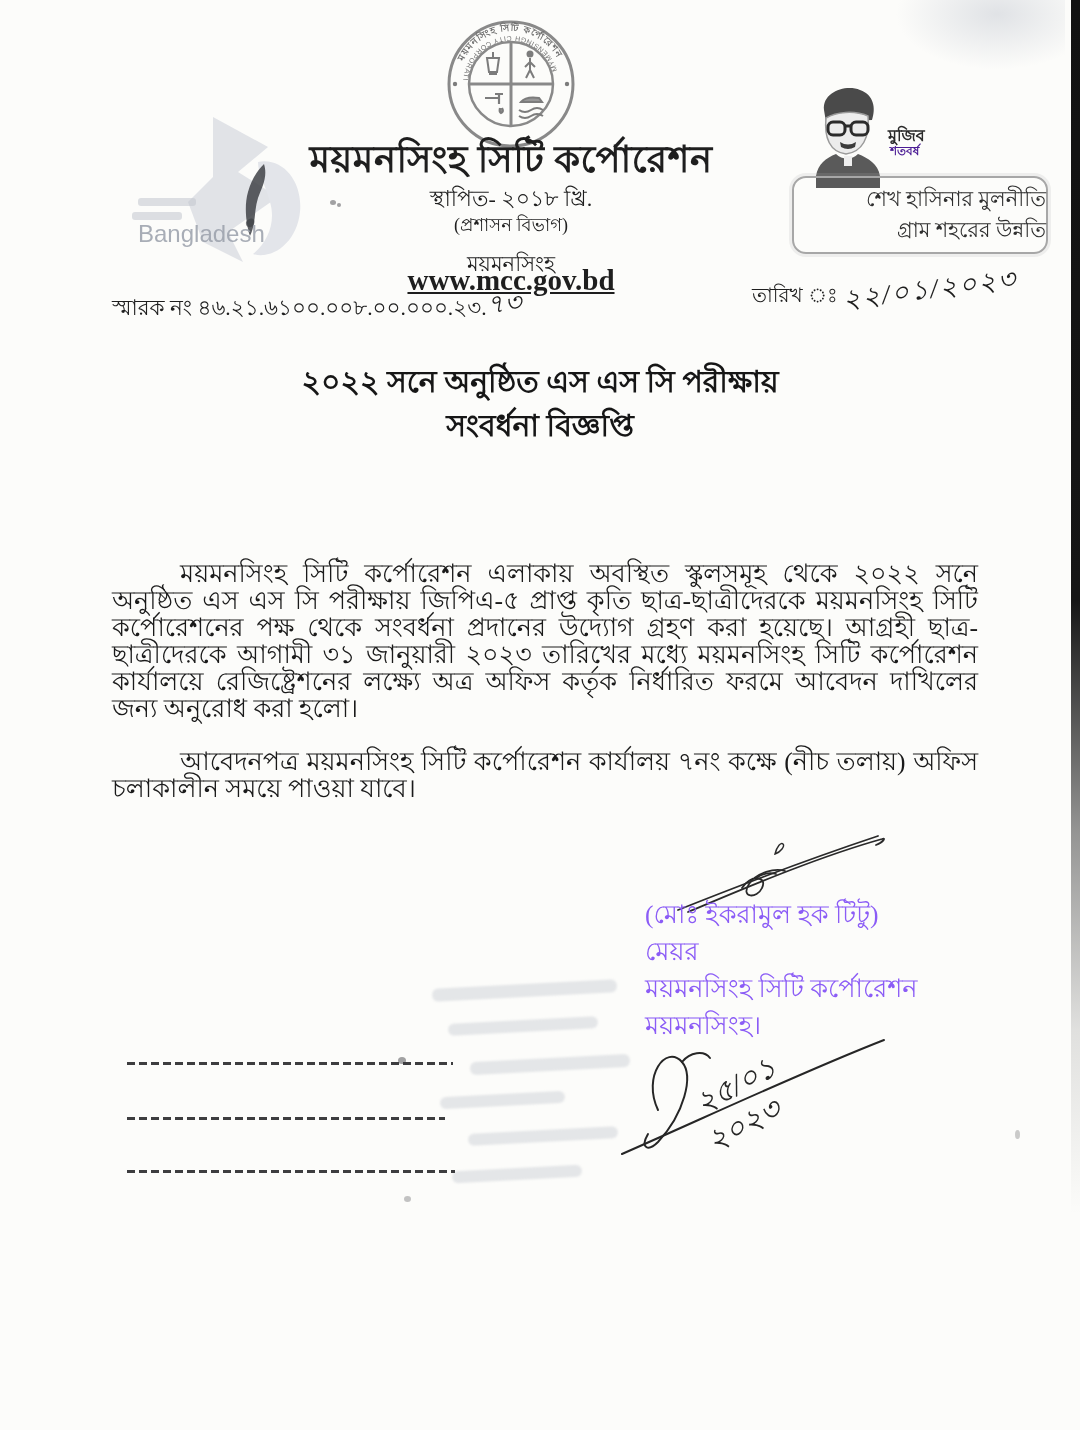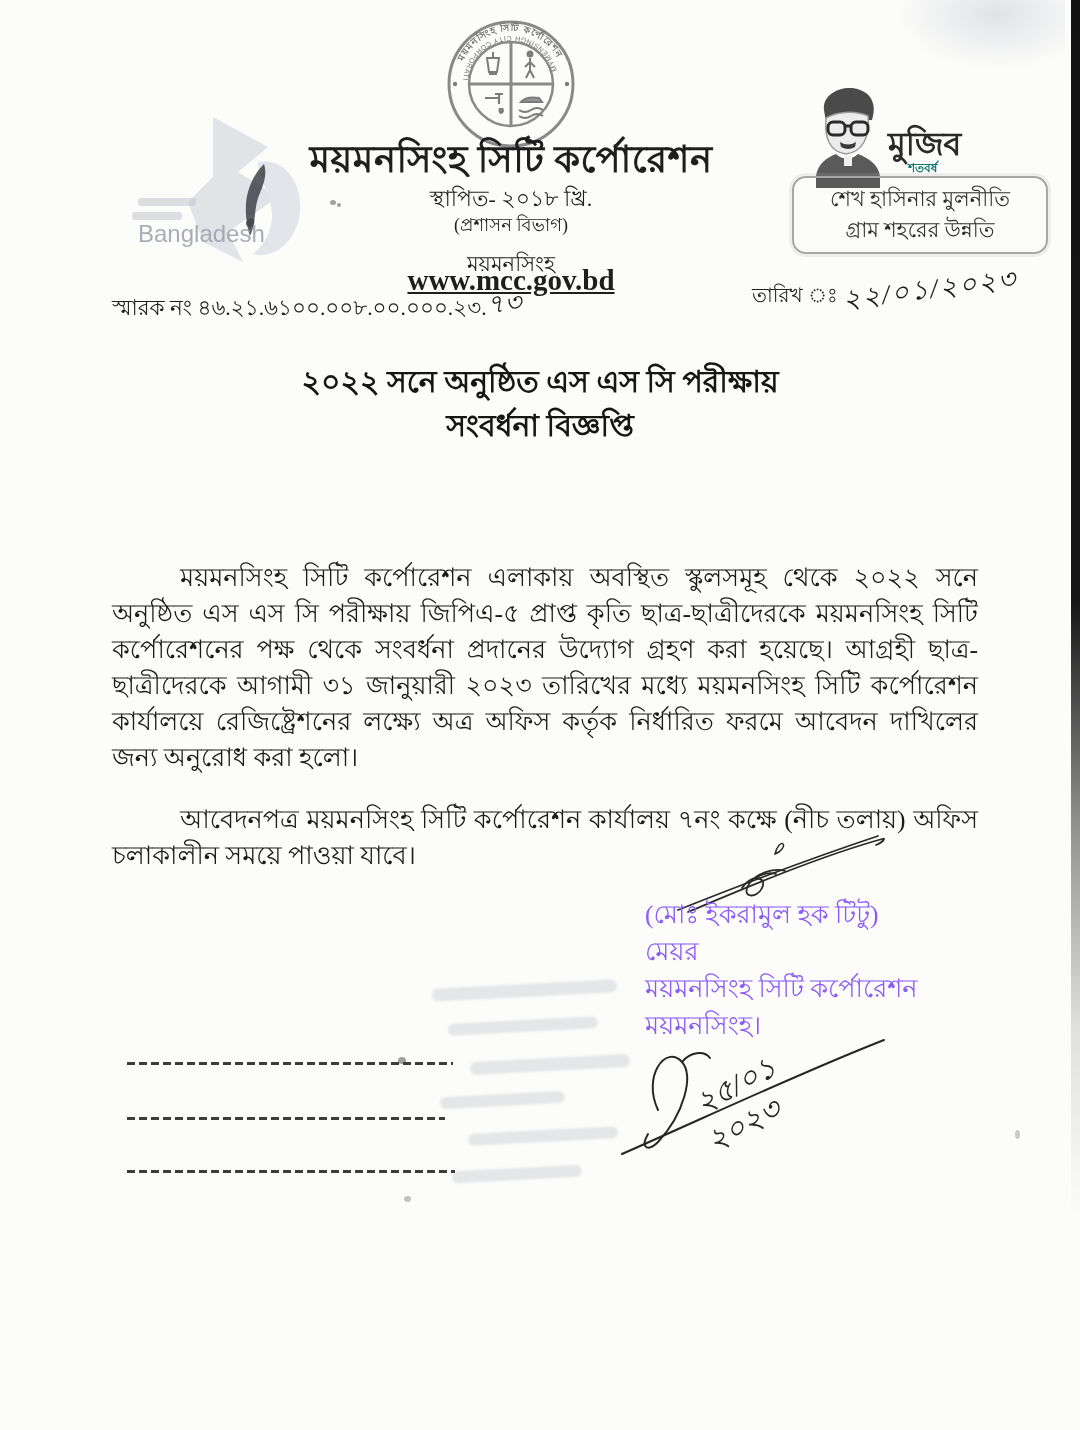--- a/index.html
+++ b/index.html
@@ -31,40 +31,40 @@
   .division{top:211px;font-size:18px;}
   .city{top:248px;font-size:21px;}
   .website{top:264px;font-size:29px;font-weight:bold;text-decoration:underline;font-family:"Liberation Serif",serif;}
   
   .watermark{position:absolute;left:118px;top:102px;width:220px;height:170px;}
   .wm-text{position:absolute;left:20px;top:118px;font-size:24px;color:#9aa0ab;font-family:"Liberation Sans",sans-serif;opacity:.85;}
   .wm-smalltext{position:absolute;background:#c3c7cf;opacity:.55;border-radius:3px;filter:blur(.5px);}
   
   .portrait{position:absolute;left:806px;top:80px;width:86px;height:110px;}
   .mujib-label{position:absolute;left:888px;top:128px;width:90px;line-height:1.05;}
-  .mujib-word{font-size:32px;font-weight:bold;color:#2a2a2a;}
-  .mujib-sub{font-size:12px;font-weight:bold;color:#0f766e;margin-left:20px;}
+  .mujib-word{font-size:16px;font-weight:bold;color:#2a2a2a;}
+  .mujib-sub{font-size:12px;font-weight:bold;color:#4c1d95;margin-left:2px;}
   .mujib-100{position:absolute;left:946px;top:128px;font-size:26px;color:#c9cdd6;font-family:"Liberation Sans",sans-serif;}
   .slogan-box{
     position:absolute;left:792px;top:176px;width:252px;height:74px;
     border:2px solid #a7a7a7;border-radius:14px;
     box-shadow:0 0 0 3px rgba(180,180,180,.18);
-    display:flex;flex-direction:column;justify-content:center;align-items:center;
+    display:flex;flex-direction:column;justify-content:center;align-items:flex-end;
     font-size:21px;color:#2e2e2e;line-height:1.5;
   }
   
   .memo{position:absolute;left:112px;top:286px;font-size:21.5px;white-space:nowrap;}
   .hand{display:inline-block;font-style:italic;}
   .memo .hand{font-size:26px;transform:rotate(-5deg) translateY(-3px);letter-spacing:1px;}
   .daterow{position:absolute;left:752px;top:272px;font-size:20px;white-space:nowrap;}
   .daterow .hand{font-size:27px;transform:rotate(-7deg) translateY(-4px);letter-spacing:2px;font-weight:500;}
   
   .title-block{position:absolute;left:0;top:360px;width:1080px;text-align:center;font-weight:bold;font-size:30px;line-height:44px;color:#161616;}
   
-  .body-text{position:absolute;left:112px;top:560px;width:866px;font-size:25.5px;line-height:36px;text-align:justify;color:#1a1a1a;}
+  .body-text{position:absolute;left:112px;top:560px;width:866px;font-size:25.5px;line-height:27px;text-align:justify;color:#1a1a1a;}
   .body-text p{margin:0;text-indent:68px;}
   .body-text p + p{margin-top:26px;}
   
   .sig-flourish{position:absolute;left:672px;top:826px;width:222px;height:88px;}
   .sig-block{position:absolute;left:645px;top:896px;font-size:25.5px;line-height:37px;color:#8b5cf6;}
   .sig-bottom{position:absolute;left:592px;top:1014px;width:305px;height:160px;}
   .sig-bottom text{font-family:"Liberation Serif",serif;font-style:italic;}
   
   .dash-line{position:absolute;height:3px;background:repeating-linear-gradient(90deg,#3d3d3f 0 8px,transparent 8px 12px);}
   .dash-1{left:127px;top:1062px;width:326px;}

